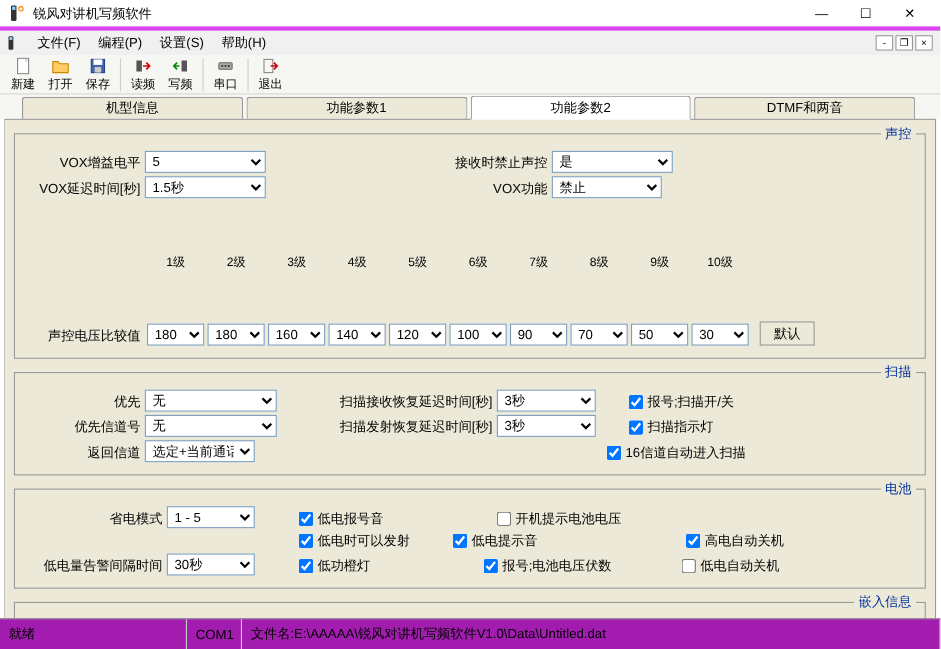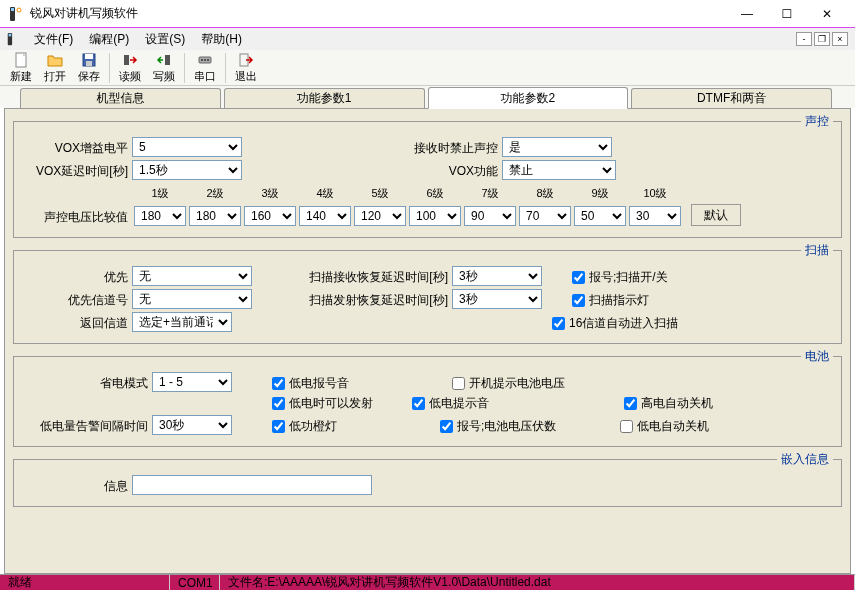--- a/index.html
+++ b/index.html
@@ -1,17 +1,17 @@
 <!DOCTYPE html>
 <html><head>
 <meta charset="utf-8">
 <style>
 * { box-sizing: border-box; margin: 0; padding: 0; font-family: "SimSun", "Microsoft YaHei", sans-serif; }
 body { background: #fff; font-size: 12px; width: 855px; height: 590px; overflow: hidden; display: flex; flex-direction: column; }
-.titlebar { height: 28px; display: flex; align-items: center; background: #fff; border-bottom: 1px solid #d946ef; padding: 0 8px; }
+.titlebar { height: 28px; display: flex; align-items: center; background: #fff; border-bottom: 4px solid #d946ef; padding: 0 8px; }
 .titlebar .app-icon { width: 16px; height: 16px; margin-right: 6px; }
 .titlebar .title { flex: 1; color: #000; font-size: 12px; }
 .titlebar .win-btn { width: 40px; height: 28px; text-align: center; line-height: 28px; font-size: 12px; cursor: pointer; }
 .menubar { height: 22px; display: flex; align-items: center; padding: 0 6px; background: #f0f0f0; font-size: 12px; }
 .menubar .app-icon2 { width: 14px; height: 14px; margin-right: 6px; }
 .menubar .mitem { padding: 2px 8px; cursor: pointer; }
 .menubar .mdispace { flex: 1; }
 .menubar .mdi-btn { width: 16px; height: 14px; border: 1px solid #999; margin: 0 1px; font-size: 9px; text-align: center; line-height: 12px; cursor: pointer; background: #fff; }
 .toolbar { height: 36px; display: flex; align-items: center; background: #f6f6f3; border-bottom: 1px solid #ccc; padding: 1px 4px; }
 .tb-btn { display: flex; flex-direction: column; align-items: center; padding: 1px 6px; cursor: pointer; font-size: 11px; }
@@ -22,25 +22,25 @@
 .tab.active { background: #fff; height: 22px; border-bottom: 1px solid #fff; margin-bottom: -1px; z-index: 2; position: relative; }
 .content { flex: 1; background: #ece9d8; border: 1px solid #999; margin: 0 4px; padding: 4px 8px; overflow: auto; }
 fieldset { border: 1px solid #999; margin-bottom: 4px; padding: 4px 8px 8px 8px; position: relative; }
 legend { font-size: 12px; padding: 0 4px; color: #003399; text-align: right; }
 .row { display: flex; align-items: flex-end; margin: 3px 0; font-size: 12px; }
 .lbl { display: inline-block; text-align: right; padding-right: 4px; }
 select, input[type=text] { font-size: 12px; height: 20px; border: 1px solid #7b9ebd; background: #fff; padding: 0 2px; }
 select { background: #fff; }
 .small-sel { width: 52px; }
 .btn { height: 22px; padding: 0 12px; border: 1px solid #999; background: #ece9d8; font-size: 12px; cursor: pointer; }
-.cgrid { display: grid; grid-template-columns: repeat(10, 52px); gap: 3px; margin-left: 2px; }
+.cgrid { display: grid; grid-template-columns: repeat(10, 52px); gap: 3px; margin-left: 2px; margin-top: 45px; }
 .cgrid-hdr { font-size: 11px; text-align: center; }
 input[type=checkbox] { margin-right: 4px; width: 13px; height: 13px; vertical-align: middle; }
 .chk-lbl { display: inline-flex; align-items: center; font-size: 12px; cursor: pointer; }
-.statusbar { height: 16px; display: flex; align-items: center; background: #be185d; border-top: 1px solid #999; font-size: 12px; }
+.statusbar { height: 28px; display: flex; align-items: center; background: #a21caf; border-top: 1px solid #999; font-size: 12px; }
 .statusbar .cell { border-right: 1px solid #ccc; padding: 0 8px; height: 100%; display: flex; align-items: center; }
 svg { display: block; }
 </style>
 </head>
 <body>
 
 <div class="titlebar">
   <svg class="app-icon" viewBox="0 0 16 16">
       <rect x="2" y="1" width="5" height="14" rx="1" fill="#333"></rect>
       <rect x="3" y="2" width="3" height="3" fill="#8cf"></rect>
@@ -140,21 +140,21 @@
       <select style="width:110px"><option>5</option></select>
       <span style="width:150px"></span>
       <span class="lbl" style="width:110px">接收时禁止声控</span>
       <select style="width:110px"><option>是</option></select>
     </div>
     <div class="row">
       <span class="lbl" style="width:110px">VOX延迟时间[秒]</span>
       <select style="width:110px"><option>1.5秒</option></select>
       <span style="width:150px"></span>
       <span class="lbl" style="width:110px">VOX功能</span>
-      <select style="width:114px"><option>禁止</option></select>
+      <select style="width:100px"><option>禁止</option></select>
     </div>
     <div class="row" style="margin-top:6px">
       <span class="lbl" style="width:110px"></span>
       <div class="cgrid">
         <span class="cgrid-hdr">1级</span>
         <span class="cgrid-hdr">2级</span>
         <span class="cgrid-hdr">3级</span>
         <span class="cgrid-hdr">4级</span>
         <span class="cgrid-hdr">5级</span>
         <span class="cgrid-hdr">6级</span>

